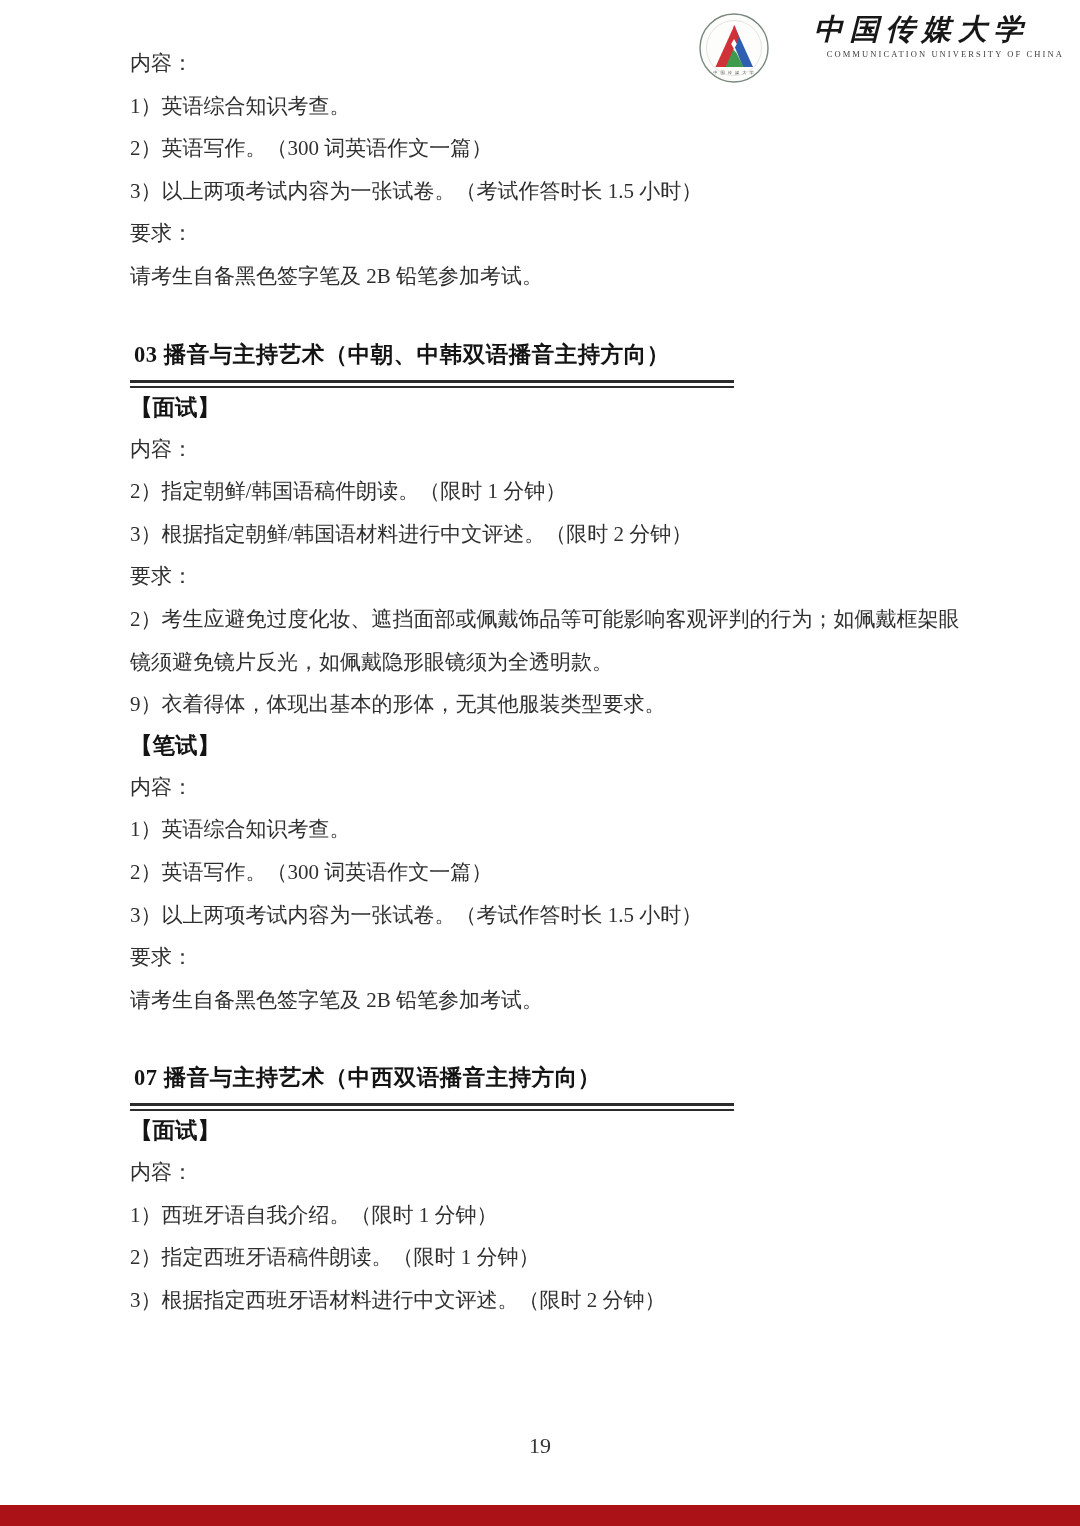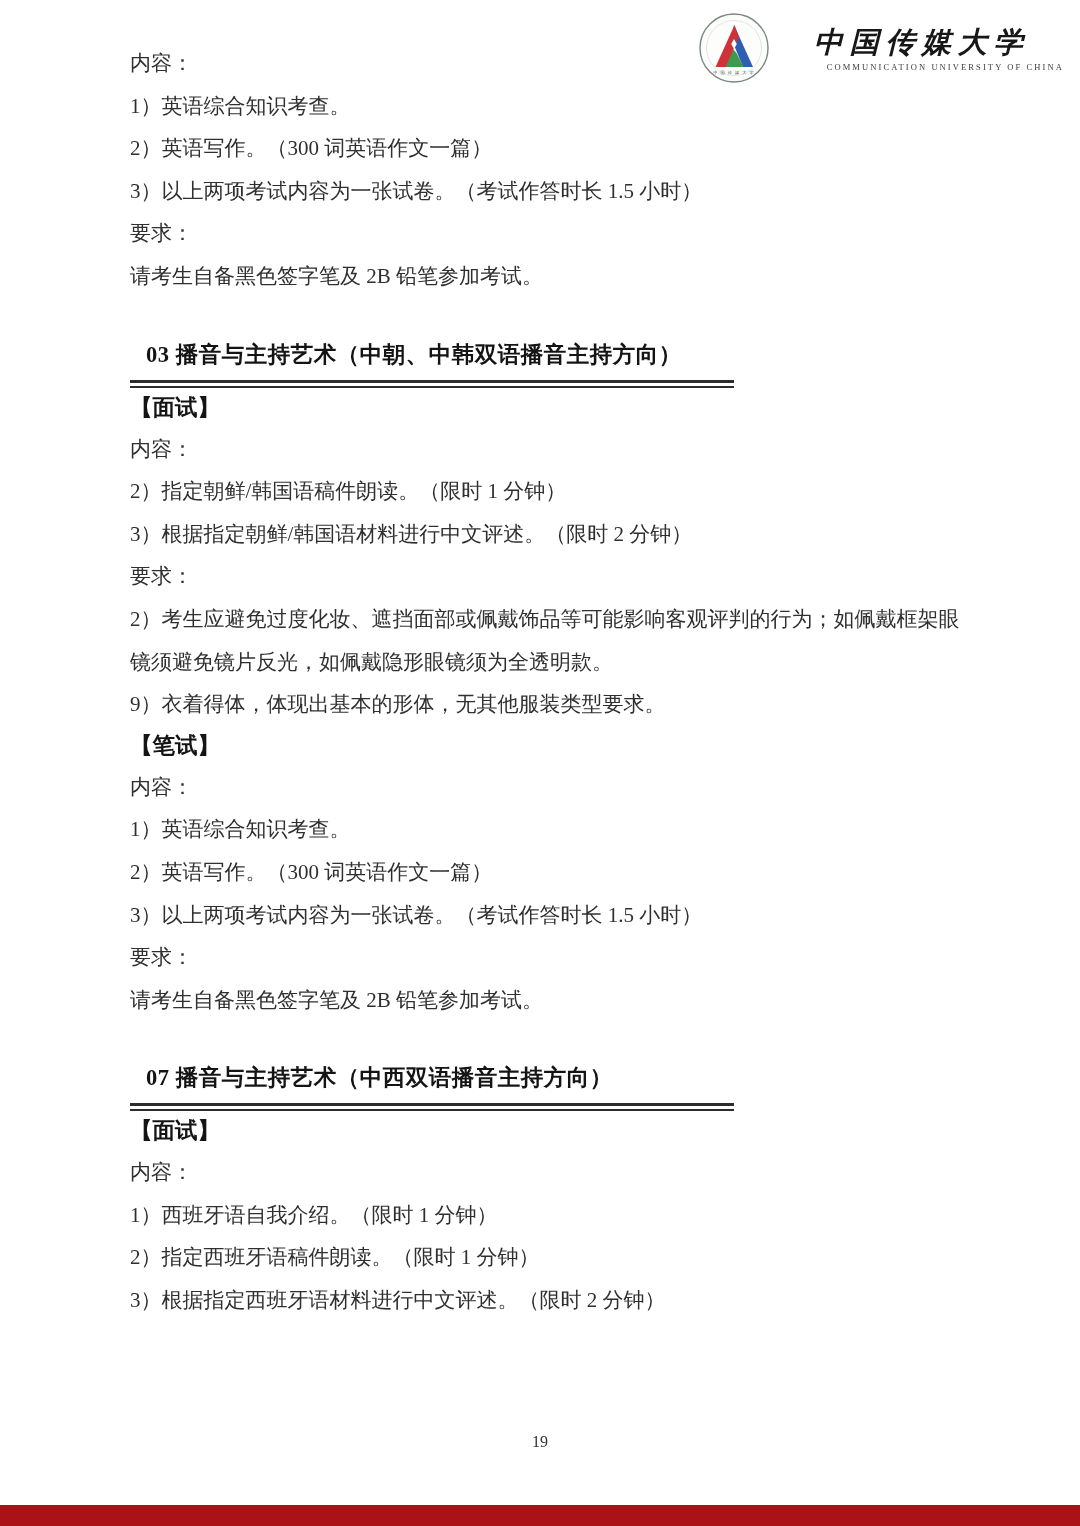--- a/index.html
+++ b/index.html
@@ -14,21 +14,21 @@
     height:1526px;
     background:#ffffff;
     overflow:hidden;
   }
   
   .logo{
     position:absolute;
     top:12px;
     right:16px;
     display:flex;
-    align-items:center;
+    align-items:flex-start;
     gap:10px;
   }
   .emblem{width:72px;height:72px;display:block;}
   .logo-text{display:flex;flex-direction:column;align-items:center;}
   .logo-cn{
     font-size:29px;
     font-weight:bold;
     color:#171717;
     letter-spacing:7px;
     line-height:34px;
@@ -53,21 +53,21 @@
     color:#2f2f2f;
   }
   .line{
     margin:0;
     font-size:21px;
     line-height:42.6px;
     color:#2f2f2f;
   }
   .section-block{margin:0;}
   .section-title{
-    margin:42px 0 0 16px;
+    margin:42px 0 0 4px;
     font-size:22.5px;
     font-weight:bold;
     color:#141414;
     line-height:30px;
     letter-spacing:0.5px;
   }
   .double-rule{
     width:604px;
     height:3px;
     margin-top:10px;
@@ -82,21 +82,21 @@
     line-height:40px;
     font-family:Liberation Serif, serif;
   }
   
   .page-number{
     position:absolute;
     top:1433px;
     left:0;
     width:100%;
     text-align:center;
-    font-size:16px;
+    font-size:22px;
     color:#333;
   }
   .red-bar{
     position:absolute;
     left:0;
     bottom:0;
     width:100%;
     height:21px;
     background:#ab1218;
   }

